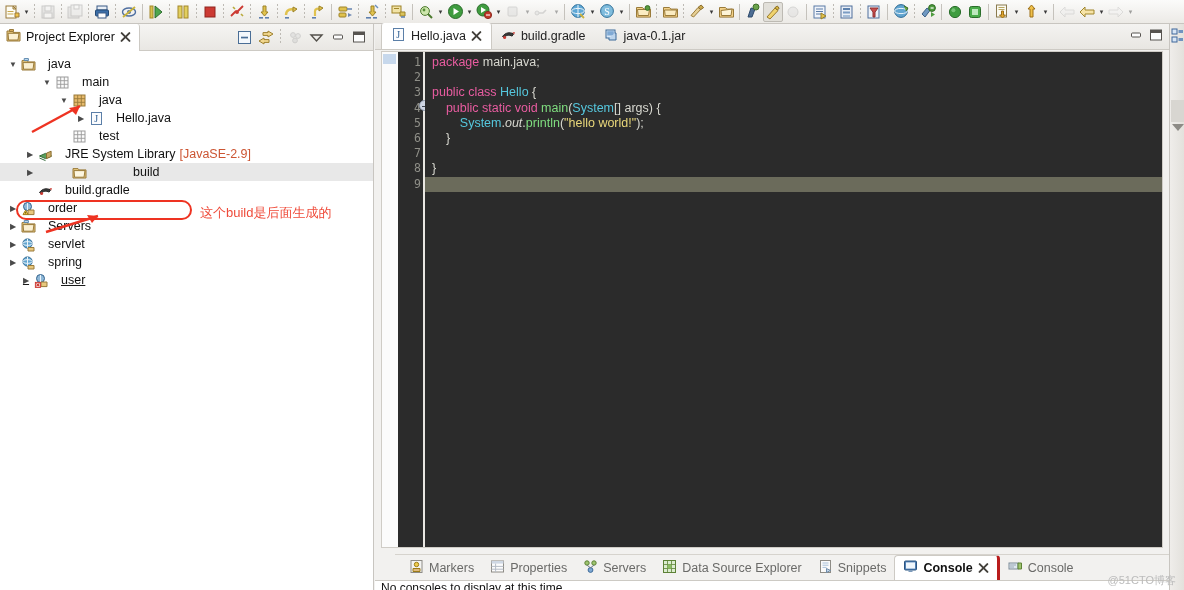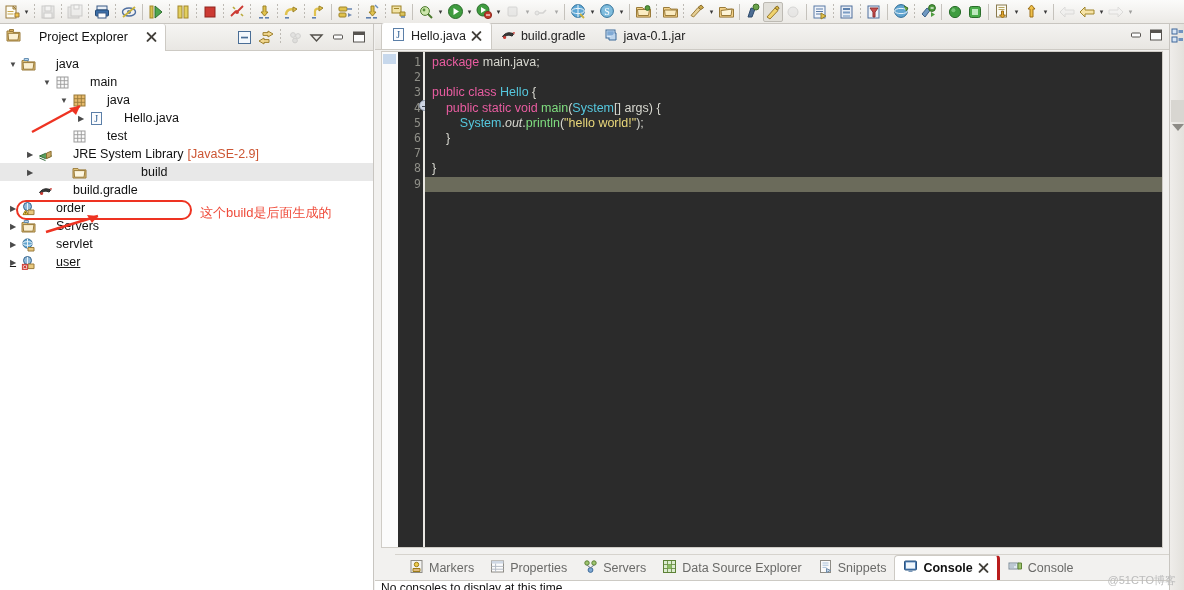--- a/index.html
+++ b/index.html
@@ -40,21 +40,21 @@
     position:absolute; left:0; top:24px; width:374px; height:566px;
     background:#ffffff; border-right:1px solid #c8c5c0;
   }
   #pe-tabrow {
     position:relative; height:27px;
     background:linear-gradient(#f6f5f3,#e9e7e3);
     border-bottom:1px solid #cdcac4;
     display:flex; align-items:center;
   }
   #pe-tab {
-    height:27px; display:flex; align-items:center; gap:18px;
+    height:27px; display:flex; align-items:center; gap:5px;
     padding:0 8px 0 6px; background:#ffffff;
     border-right:1px solid #cdcac4;
     border-top-right-radius:3px;
   }
   #pe-tab-label { font-size:12.5px; color:#111; }
   .x-glyph {
     width:11px; height:11px; position:relative; display:inline-block;
   }
   .x-glyph::before, .x-glyph::after {
     content:""; position:absolute; left:-1px; top:4px; width:13px; height:2.2px;
@@ -72,21 +72,21 @@
     white-space:nowrap; cursor:default;
   }
   .row.selected { background:#e8e8e8; }
   .twisty {
     width:14px; height:18px; display:flex; align-items:center; justify-content:center;
     font-size:8px; color:#4a4a4a; flex:0 0 14px;
   }
   .twisty.open::after { content:"▼"; }
   .twisty.closed::after { content:"▶"; }
   .twisty.none::after { content:""; }
-  .tlabel { margin-left:20px; color:#111; }
+  .tlabel { margin-left:12px; color:#111; }
   .tdim { color:#cc5533; margin-left:4px; }
   .ticon { width:16px; height:16px; display:flex; align-items:center; justify-content:center; flex:0 0 16px; }
 
   
   #redbox {
     position:absolute; left:16px; top:176px; width:176px; height:20px;
     border:2px solid #ee3322; border-radius:10px; pointer-events:none;
   }
   #anno-text {
     position:absolute; left:200px; top:180px;
@@ -707,21 +707,33 @@
         <span class="ticon">
           <svg width="15" height="15" viewBox="0 0 15 15">
             <circle cx="6.5" cy="6.5" r="4.6" fill="#62a5d0" stroke="#2f6a94"></circle>
             <ellipse cx="6.5" cy="6.5" rx="4.6" ry="1.9" fill="none" stroke="#eaf4fa"></ellipse>
             <path d="M6.5 1.9v9.2" stroke="#eaf4fa"></path>
             <path d="M7 10.5h6v3.5H7z" fill="#e8c87e" stroke="#9a7b3a"></path>
           </svg>
         </span>
         <span class="tlabel">servlet</span>
       </div>
-      <div class="row" style="padding-left: 6px; text-decoration: underline;">
+      <div class="row" style="padding-left: 6px;">
+        <span class="twisty closed"></span>
+        <span class="ticon">
+          <svg width="15" height="15" viewBox="0 0 15 15">
+            <circle cx="6.5" cy="6.5" r="4.6" fill="#62a5d0" stroke="#2f6a94"></circle>
+            <ellipse cx="6.5" cy="6.5" rx="4.6" ry="1.9" fill="none" stroke="#eaf4fa"></ellipse>
+            <path d="M6.5 1.9v9.2" stroke="#eaf4fa"></path>
+            <path d="M7 10.5h6v3.5H7z" fill="#e8c87e" stroke="#9a7b3a"></path>
+          </svg>
+        </span>
+        <span class="tlabel">spring</span>
+      </div>
+      <div class="row" style="padding-left: 19px; text-decoration: underline;">
         <span class="twisty closed"></span>
         <span class="ticon">
           <svg width="15" height="15" viewBox="0 0 15 15">
             <circle cx="6.5" cy="5.5" r="4" fill="#8fb8d8" stroke="#35648e"></circle>
             <path d="M6.5 2v7" stroke="#eaf4fa"></path>
             <path d="M7 9h6v4.6H7z" fill="#e8c87e" stroke="#9a7b3a"></path>
             <rect x="1.4" y="9.4" width="5" height="5" fill="#fff" stroke="#cc3a33"></rect>
             <path d="M2.4 10.4l3 3M5.4 10.4l-3 3" stroke="#cc3a33" stroke-width="1.3"></path>
           </svg>
         </span>

